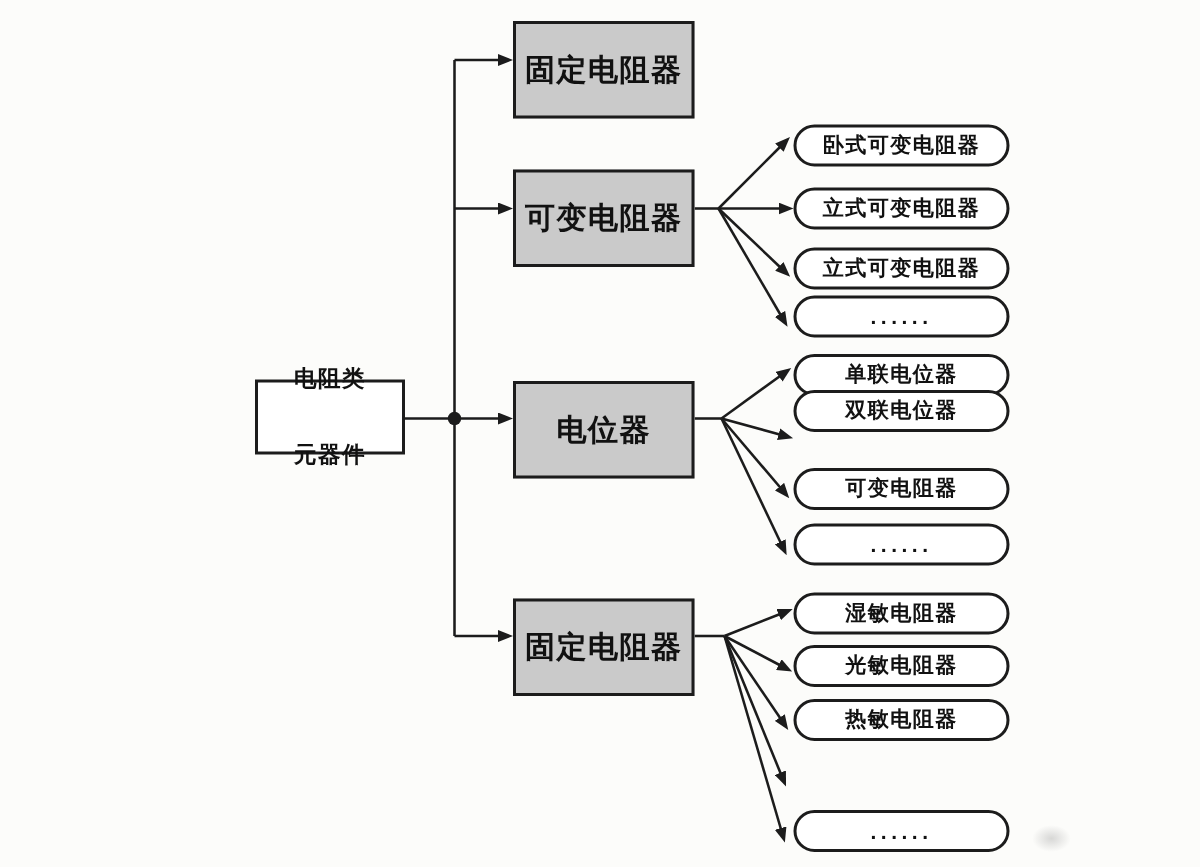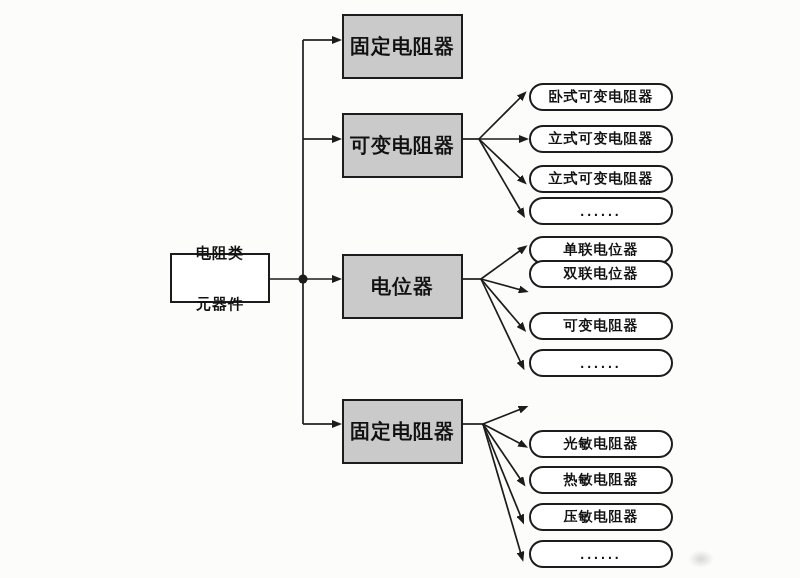--- a/index.html
+++ b/index.html
@@ -111,19 +111,19 @@
   <div class="node pill" style="top:83px">卧式可变电阻器</div>
   <div class="node pill" style="top:125px">立式可变电阻器</div>
   <div class="node pill" style="top:165px">立式可变电阻器</div>
   <div class="node pill dots" style="top:197px">......</div>
 
   <div class="node pill" style="top:236px">单联电位器</div>
   <div class="node pill" style="top:260px">双联电位器</div>
   <div class="node pill" style="top:312px">可变电阻器</div>
   <div class="node pill dots" style="top:349px">......</div>
 
+  <div class="node pill" style="top:395px">湿敏电阻器</div>
   <div class="node pill" style="top:430px">光敏电阻器</div>
   <div class="node pill" style="top:466px">热敏电阻器</div>
-  <div class="node pill" style="top:503px">压敏电阻器</div>
   <div class="node pill dots" style="top:540px">......</div>
 
   <span class="artifact"></span>
 </div>
 
 </body></html>

